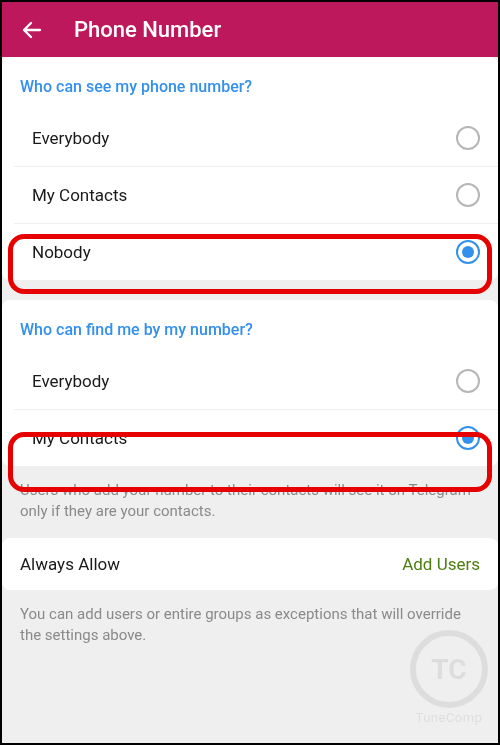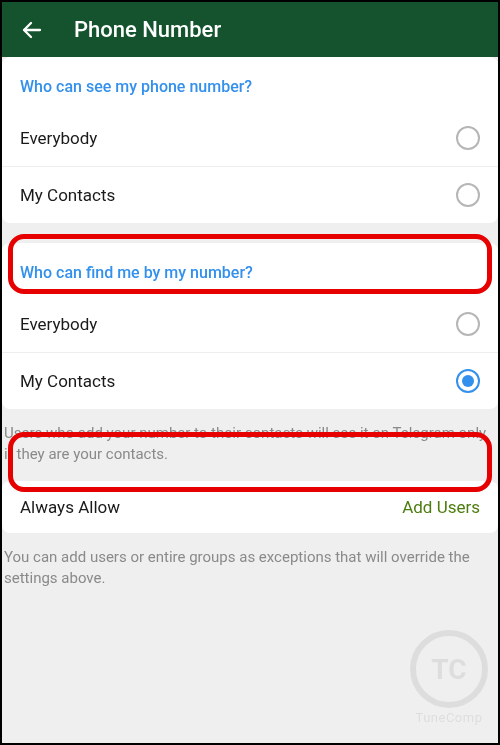--- a/index.html
+++ b/index.html
@@ -11,21 +11,21 @@
   overflow: hidden;
 }
 .frame {
   width: 500px;
   height: 745px;
   border: 2px solid #000;
   background: #efefef;
   position: relative;
 }
 .header {
-  background: #14532d;
+  background: #be185d;
   color: #fff;
   height: 55px;
   display: flex;
   align-items: center;
   padding: 0 16px;
 }
 .back-arrow {
   width: 28px;
   height: 28px;
   display: flex;
@@ -48,20 +48,21 @@
   font-weight: 500;
   padding: 20px 18px 14px;
 }
 .radio-row {
   display: flex;
   align-items: center;
   justify-content: space-between;
   padding: 16px 18px;
   cursor: pointer;
   position: relative;
+  margin-left: 12px;
 }
 .radio-row + .radio-row {
   border-top: 1px solid #eee;
 }
 .radio-label {
   font-size: 17px;
   color: #1a1a1a;
 }
 .radio-circle {
   width: 24px;
@@ -81,21 +82,21 @@
   height: 12px;
   background: #3390ec;
   border-radius: 50%;
   top: 50%;
   left: 50%;
   transform: translate(-50%, -50%);
 }
 .footer-text {
   color: #8a8a8a;
   font-size: 15px;
-  padding: 14px 2px 16px;
+  padding: 14px 18px 16px;
   line-height: 1.4;
   background: #efefef;
 }
 .gap {
   height: 20px;
   background: #efefef;
 }
 .exc-row {
   display: flex;
   align-items: center;
@@ -166,20 +167,24 @@
   <div class="section">
     <div class="section-title">Who can see my phone number?</div>
     <div class="radio-row">
       <span class="radio-label">Everybody</span>
       <span class="radio-circle"></span>
     </div>
     <div class="radio-row">
       <span class="radio-label">My Contacts</span>
       <span class="radio-circle"></span>
     </div>
+    <div class="radio-row">
+      <span class="radio-label">Nobody</span>
+      <span class="radio-circle checked"></span>
+    </div>
   </div>
 
   <div class="gap"></div>
 
   <div class="section">
     <div class="section-title">Who can find me by my number?</div>
     <div class="radio-row">
       <span class="radio-label">Everybody</span>
       <span class="radio-circle"></span>
     </div>

